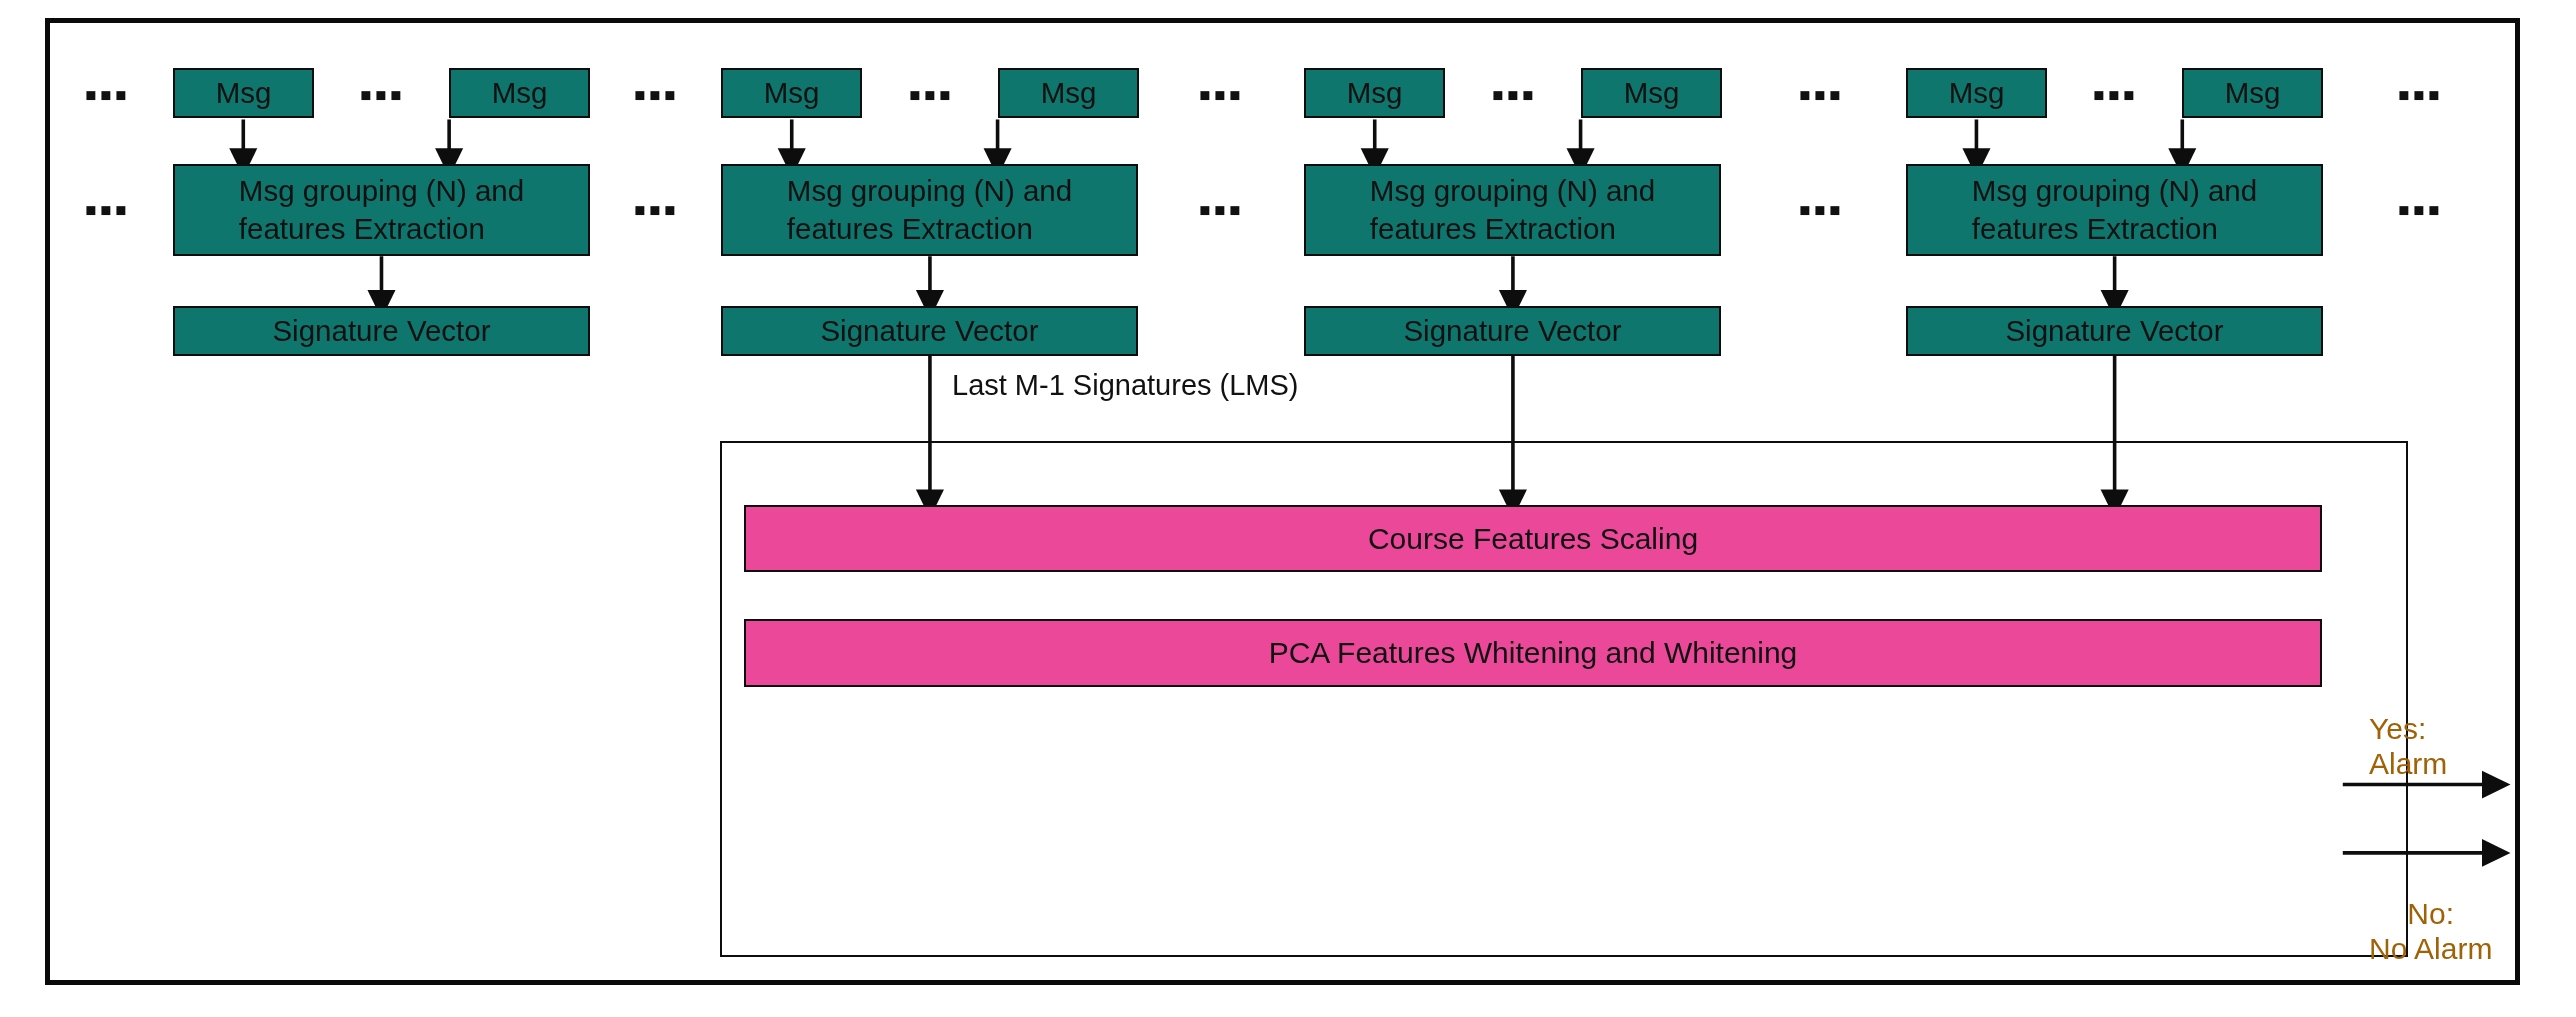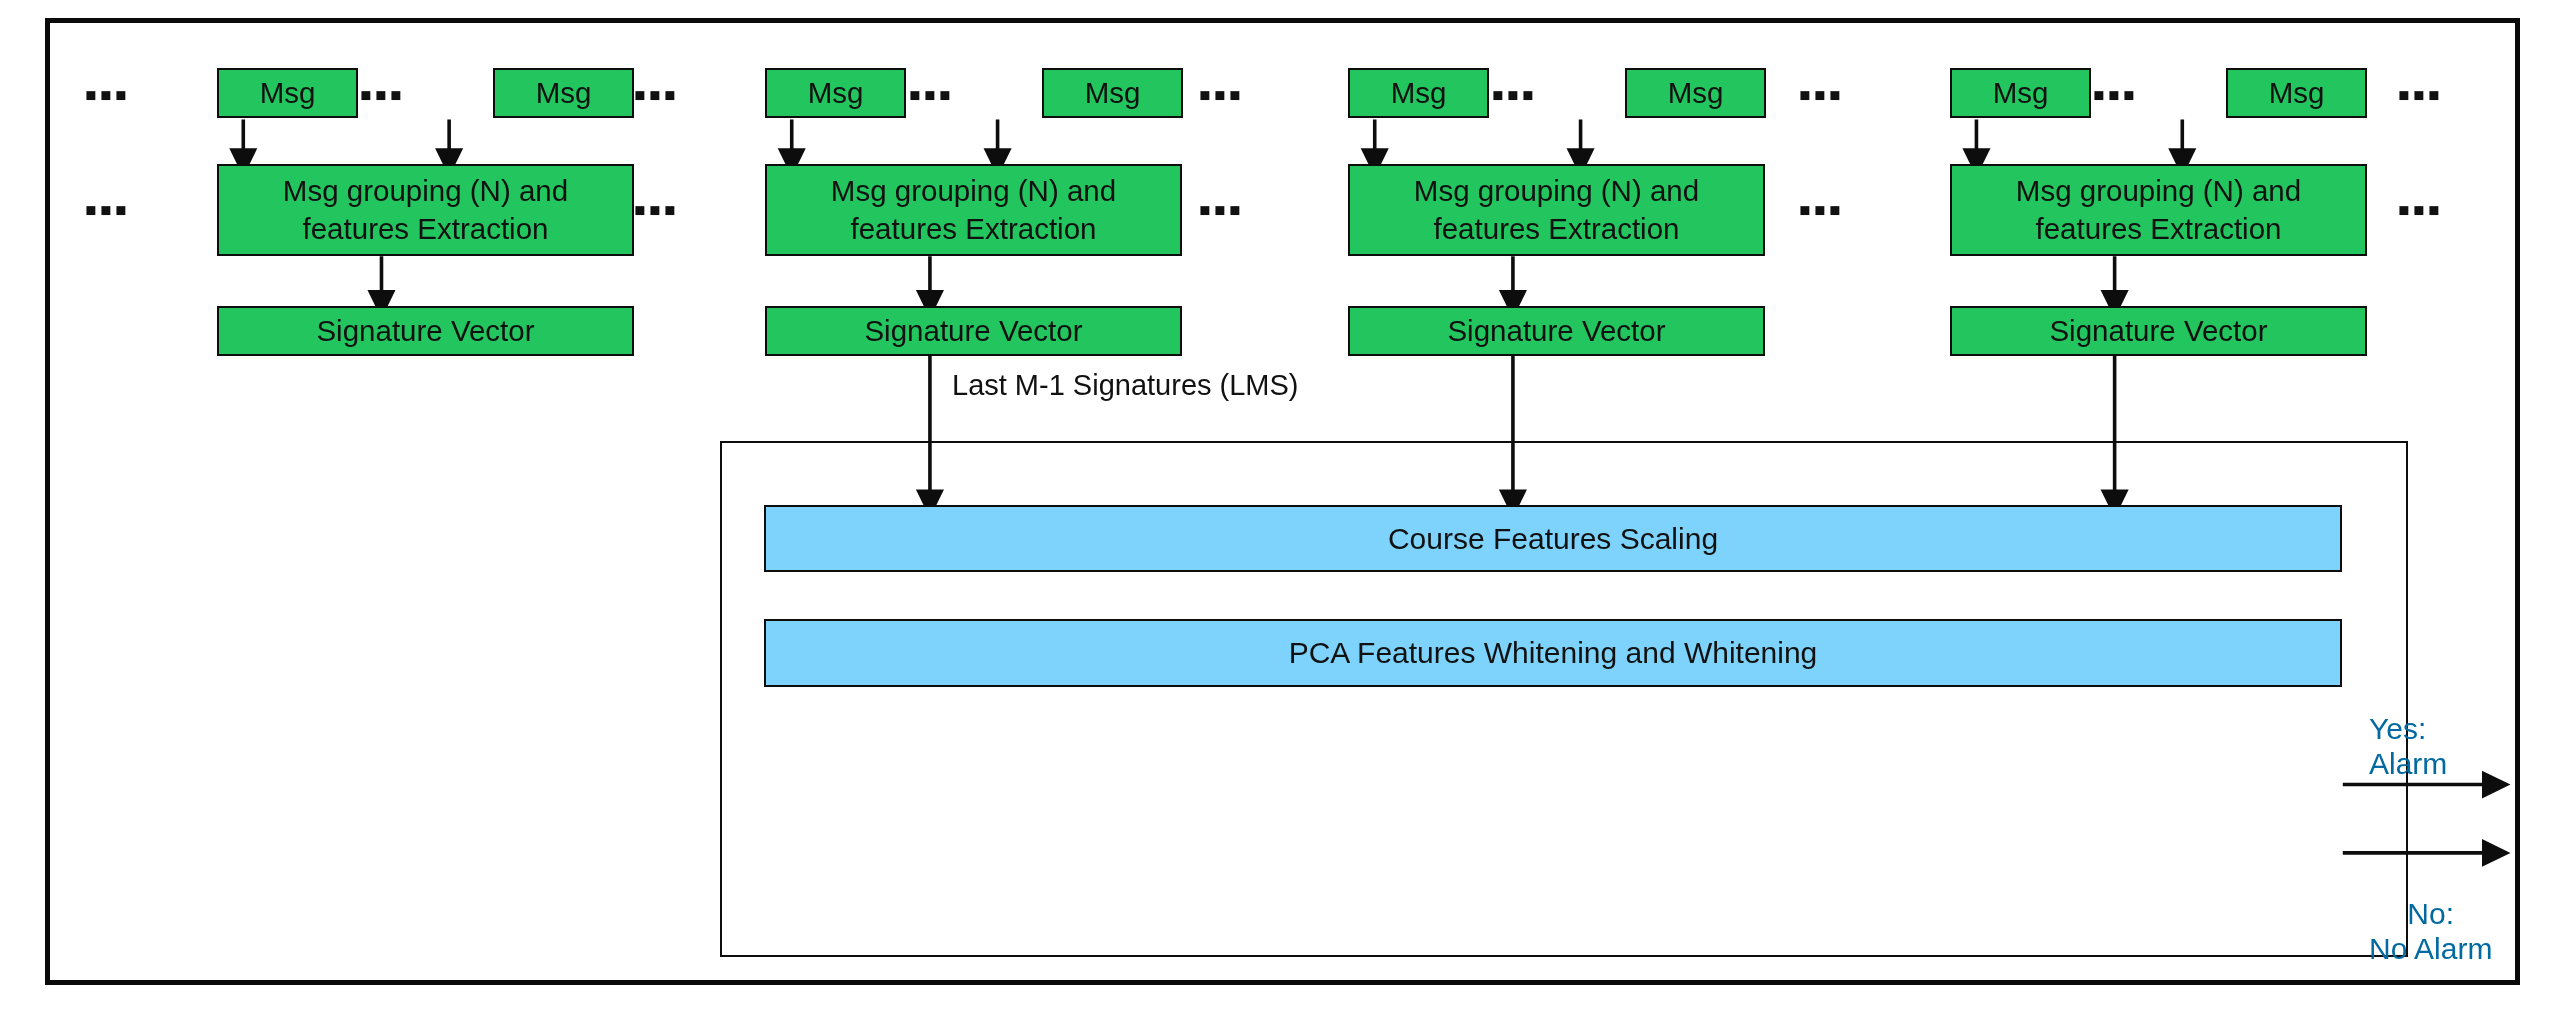--- a/index.html
+++ b/index.html
@@ -1,30 +1,30 @@
 <!DOCTYPE html>
 <html style="font-size:11.5px"><head>
 <meta charset="utf-8">
 <style>
   html,body{margin:0;padding:0;background:#ffffff;}
   body{font-family:"Liberation Sans",sans-serif;}
   #stage{position:relative;width:2576px;height:1017px;background:#ffffff;overflow:hidden;}
   svg#wires{position:absolute;left:0;top:0;width:2576px;height:1017px;pointer-events:none;}
   .outer-frame{position:absolute;left:45px;top:18px;width:2475px;height:967px;border:5px solid #0a0a0a;box-sizing:border-box;background:#fff;}
-  .box{position:absolute;box-sizing:border-box;background:#22c55e;border:2.2px solid #0d0d0d;
-       display:flex;align-items:center;justify-content:center;text-align:center;color:#111;line-height:1.28;margin-left:44px;}
+  .box{position:absolute;box-sizing:border-box;background:#0f766e;border:2.2px solid #0d0d0d;
+       display:flex;align-items:center;justify-content:center;color:#111;line-height:1.28;}
   .msg-box{height:50px;width:141px;font-size:29.5px;}
   .group-box{height:92px;font-size:29.5px;padding:0 21px;}
   .sig-box{height:50px;font-size:29.5px;}
   .analysis-frame{position:absolute;left:720px;top:441px;width:1688px;height:516px;border:2.2px solid #0d0d0d;box-sizing:border-box;background:transparent;}
-  .proc-box{position:absolute;left:764px;box-sizing:border-box;background:#7dd3fc;border:2.9px solid #0d0d0d;
+  .proc-box{position:absolute;left:744px;box-sizing:border-box;background:#ec4899;border:2.9px solid #0d0d0d;
             display:flex;align-items:center;justify-content:center;font-size:30px;color:#111;width:1578px;}
   .ellipsis{position:absolute;font-size:36px;font-weight:700;color:#111;letter-spacing:2.2px;line-height:1;transform:translate(-50%,-50%);}
   .edge-label{position:absolute;font-size:29px;color:#111;white-space:nowrap;}
-  .out-label{position:absolute;font-size:30px;color:#0369a1;white-space:nowrap;line-height:1.18;}
+  .out-label{position:absolute;font-size:30px;color:#a16207;white-space:nowrap;line-height:1.18;}
 </style>
 </head>
 <body>
 
 <div id="stage">
 
   <div class="outer-frame"></div>
 
   <svg id="wires" viewBox="0 0 3579 1413">
     <defs>

